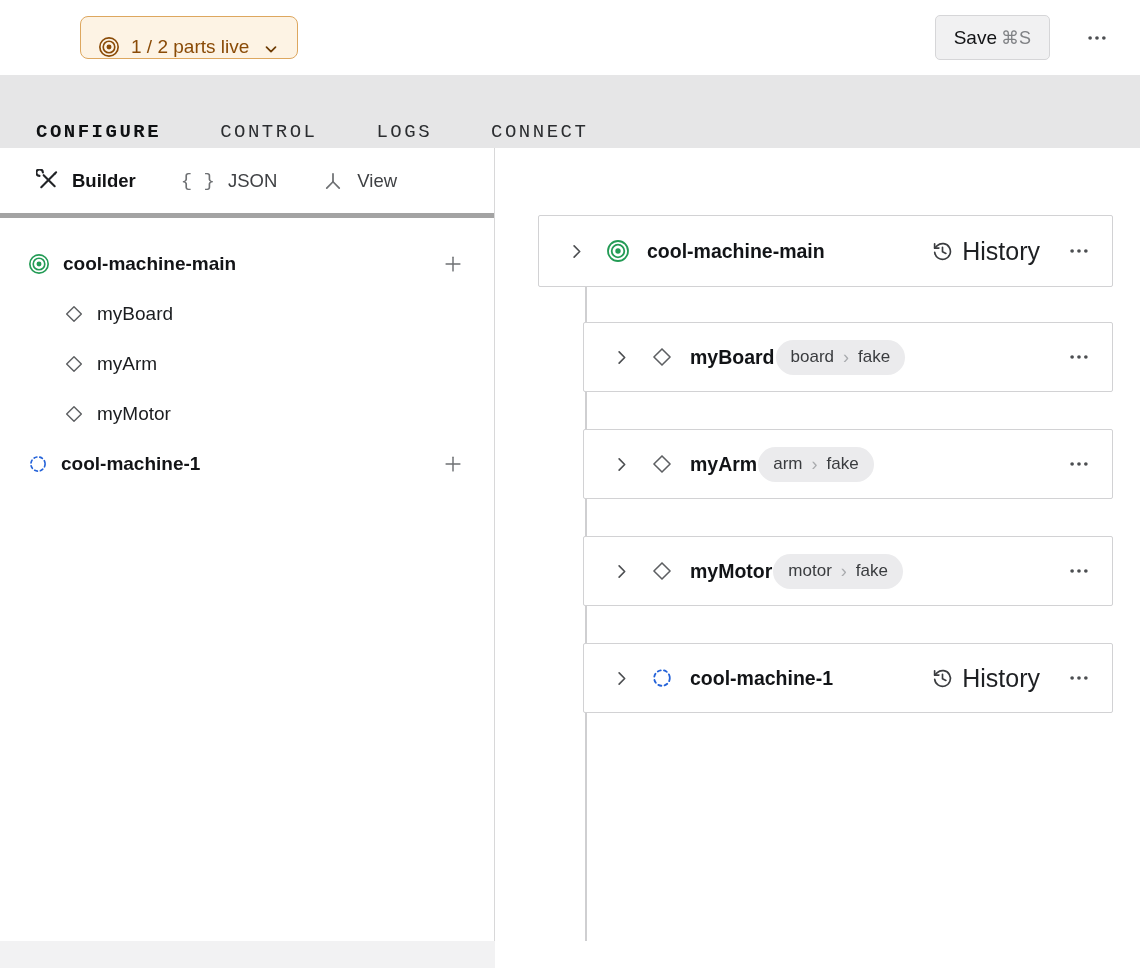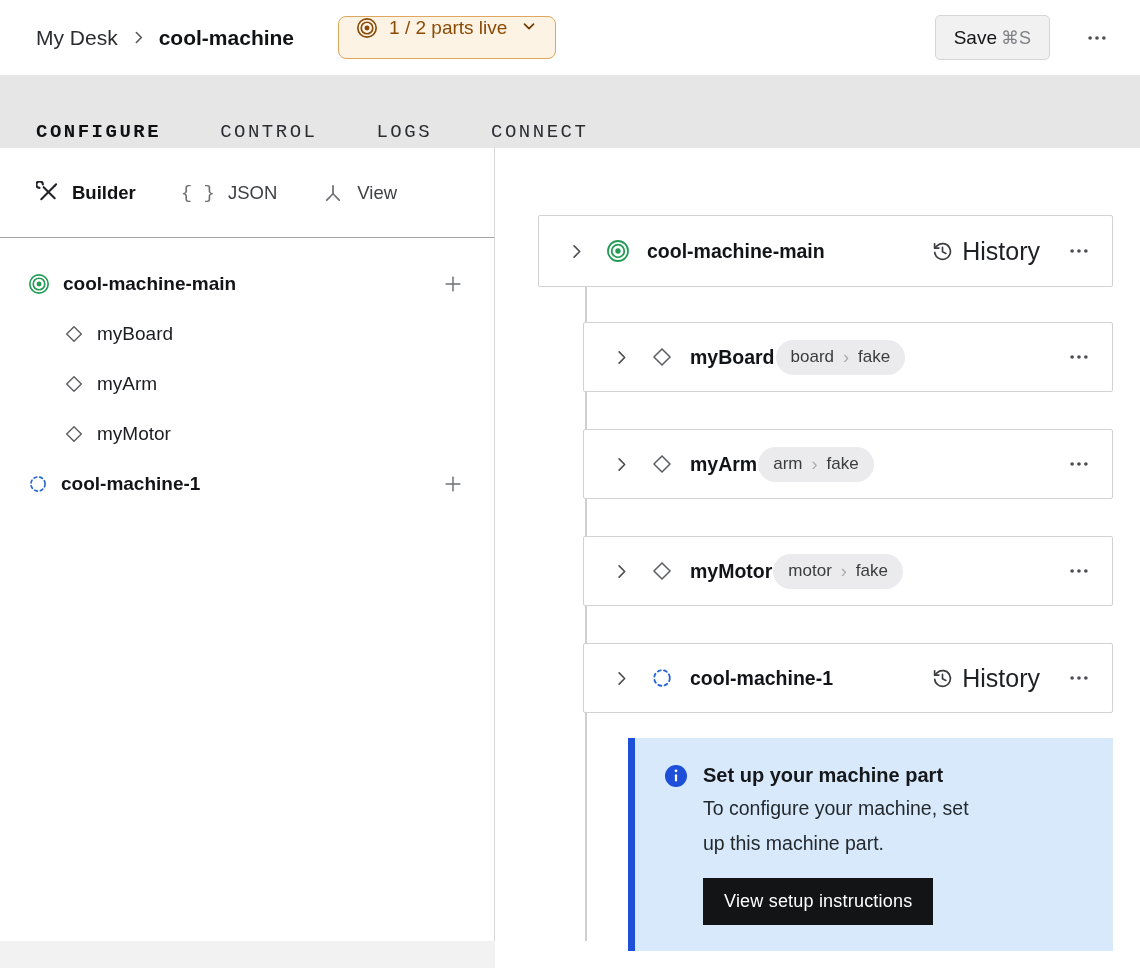--- a/index.html
+++ b/index.html
@@ -12,21 +12,21 @@
   svg { display:block; }
 
   
   .topbar { height:75px; display:flex; align-items:center; padding:0 28px 0 36px; background:#fff; }
   .breadcrumb { display:flex; align-items:center; gap:12px; }
   .crumb-root { font-size:21px; color:#2a2c30; cursor:pointer; }
   .crumb-sep { color:#55575a; display:flex; }
   .crumb-current { font-size:21px; font-weight:700; color:#101214; }
 
   .status-pill {
-    display:flex; align-items:flex-start; gap:11px; height:43px; margin-left:44px;
+    display:flex; align-items:flex-end; gap:11px; height:43px; margin-left:44px;
     padding:0 17px; border-radius:8px; cursor:pointer;
     background:var(--amber_bg,#fdf3e4); border:1.5px solid var(--amber_border,#dda75f);
     color:var(--amber_text,#8a4b07); font-size:19px; font-weight:500;
   }
   .pill-chev { color:#6e3c05; display:flex; margin-left:2px; }
 
   .save-btn {
     margin-left:auto; display:flex; align-items:center; gap:4px; height:45px; padding:0 18px;
     background:#f1f1f2; border:1px solid #d6d6d8; border-radius:5px; cursor:pointer;
     font-family:inherit; font-size:19px; color:#131416;
@@ -42,21 +42,21 @@
   .tab { color:#2b2d30; cursor:pointer;margin-top:41px; }
   .tab.active { font-weight:700; color:#0f1113; }
 
   
   .content { display:flex; height:820px; }
 
   .sidebar { width:495px; flex-shrink:0; display:flex; flex-direction:column; }
   .sidebar-inner { flex:1; background:#fff; border-right:1px solid #d8d8d9; }
   .sidebar-foot { height:27px; background:#f2f2f3; }
 
-  .mode-row { height:90px; display:flex; align-items:center; gap:45px; padding-left:36px; border-bottom:1px solid #a3a3a3; }
+  .mode-row { height:70px; display:flex; align-items:center; gap:45px; padding-left:36px; border-bottom:5px solid #a3a3a3; }
   .mode { display:flex; align-items:center; gap:13px; font-size:18.5px; color:#3f4144; cursor:pointer; }
   .mode .micon { color:#6e7073; display:flex; }
   .mode.active { font-weight:700; color:#121315; }
   .mode.active .micon { color:#222427; }
   .json-glyph { font-family:"Liberation Mono","DejaVu Sans Mono",monospace; font-size:19px; }
 
   .tree { padding-top:21px; }
   .tree-row { height:50px; display:flex; align-items:center; padding:0 30px 0 28px; cursor:pointer; }
   .tree-row.child { padding-left:64px; }
   .ticon { display:flex; flex-shrink:0; }
@@ -103,29 +103,20 @@
   .banner-body { font-size:19.5px; color:#24292e; line-height:1.8; width:268px; margin-top:2px; }
   .setup-btn {
     margin-top:17px; background:var(--button_black,#131415); color:#fff; border:none; cursor:pointer;
     font-family:inherit; font-size:18px; font-weight:500; padding:13px 21px; letter-spacing:0.2px;
   }
 </style>
 </head>
 <body>
 
 <div class="topbar">
-  <div class="breadcrumb">
-    <span class="crumb-root">My Desk</span>
-    <span class="crumb-sep">
-      <svg width="17" height="17" viewBox="0 0 24 24">
-          <path d="M9 5l7 7-7 7" fill="none" stroke="currentColor" stroke-width="2.3" stroke-linecap="round" stroke-linejoin="round"></path>
-        </svg>
-    </span>
-    <span class="crumb-current">cool-machine</span>
-  </div>
 
   <div class="status-pill">
     <span>
       <svg width="22" height="22" viewBox="0 0 24 24">
           <circle cx="12" cy="12" r="2.7" fill="currentColor"></circle>
           <circle cx="12" cy="12" r="6.3" fill="none" stroke="currentColor" stroke-width="1.8"></circle>
           <circle cx="12" cy="12" r="10" fill="none" stroke="currentColor" stroke-width="1.8"></circle>
         </svg>
     </span>
     <span>1 / 2 parts live</span>
@@ -402,28 +393,14 @@
         <span class="dots">
           <svg width="22" height="22" viewBox="0 0 24 24">
               <circle cx="4.5" cy="12" r="2" fill="currentColor"></circle>
               <circle cx="12" cy="12" r="2" fill="currentColor"></circle>
               <circle cx="19.5" cy="12" r="2" fill="currentColor"></circle>
             </svg>
         </span>
       </div>
     </div>
 
-    <div class="banner">
-      <span class="banner-icon">
-        <svg width="24" height="24" viewBox="0 0 24 24">
-            <circle cx="12" cy="12" r="11" fill="currentColor"></circle>
-            <rect x="10.9" y="10.2" width="2.2" height="7.4" rx="1.1" fill="#fff"></rect>
-            <circle cx="12" cy="6.8" r="1.4" fill="#fff"></circle>
-          </svg>
-      </span>
-      <div class="banner-text">
-        <div class="banner-title">Set up your machine part</div>
-        <div class="banner-body">To configure your machine, set up this machine part.</div>
-        <button class="setup-btn">View setup instructions</button>
-      </div>
-    </div>
   </div>
 </div>
 
 </body></html>

